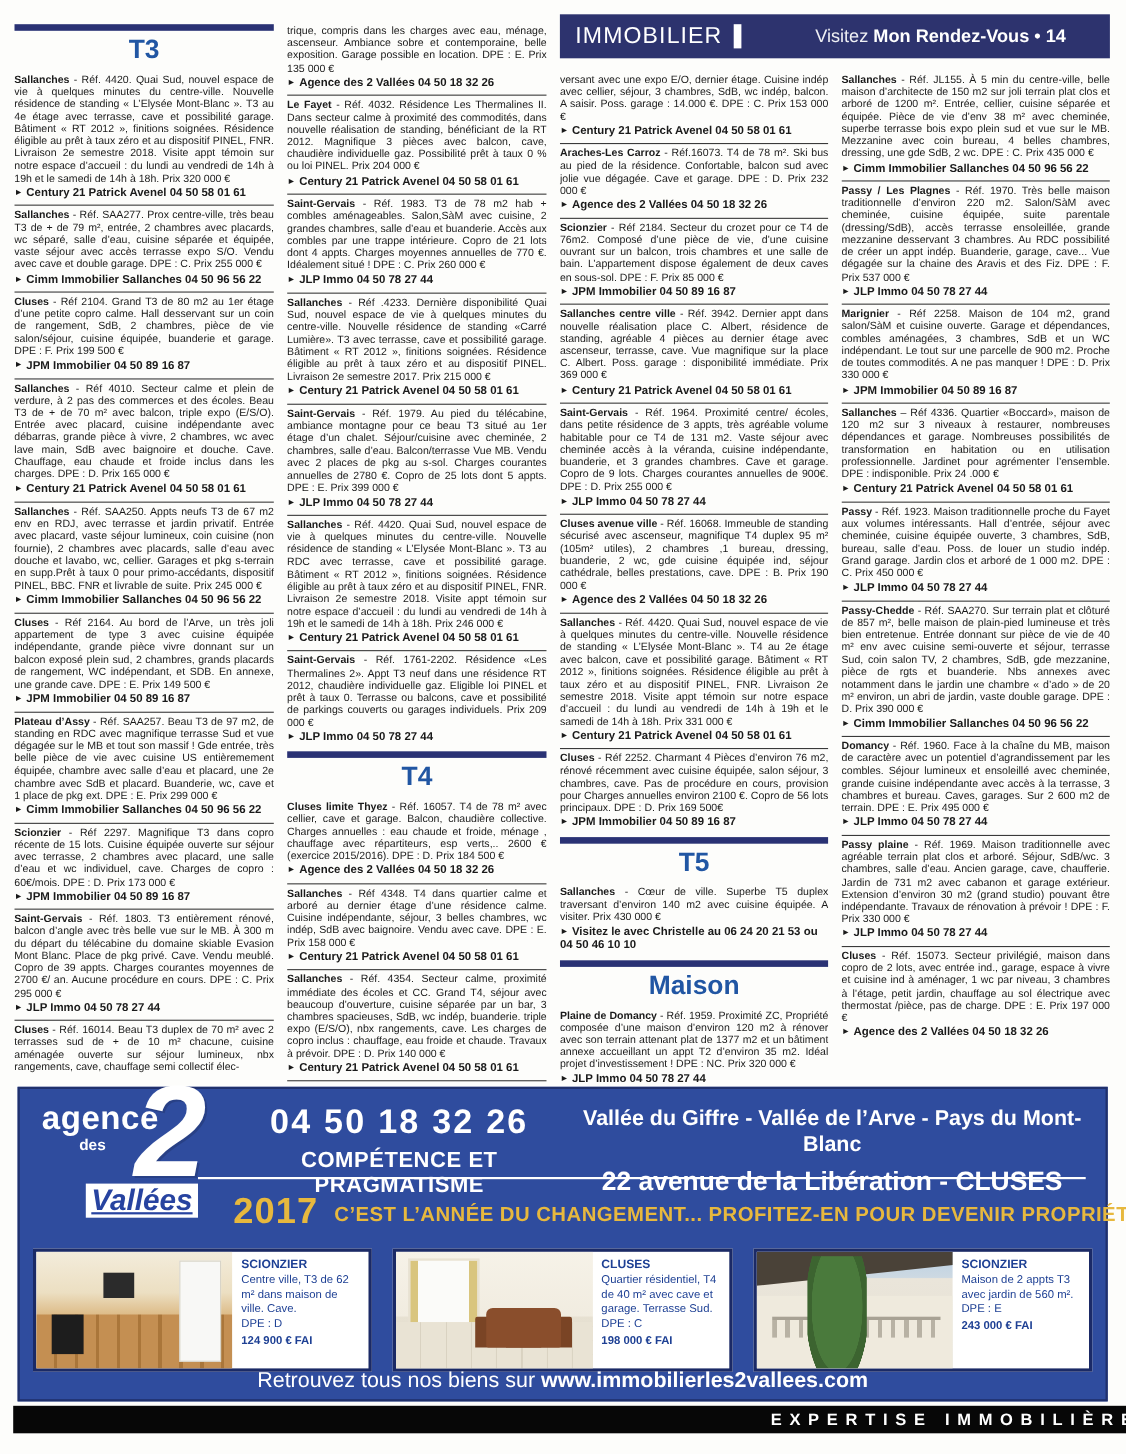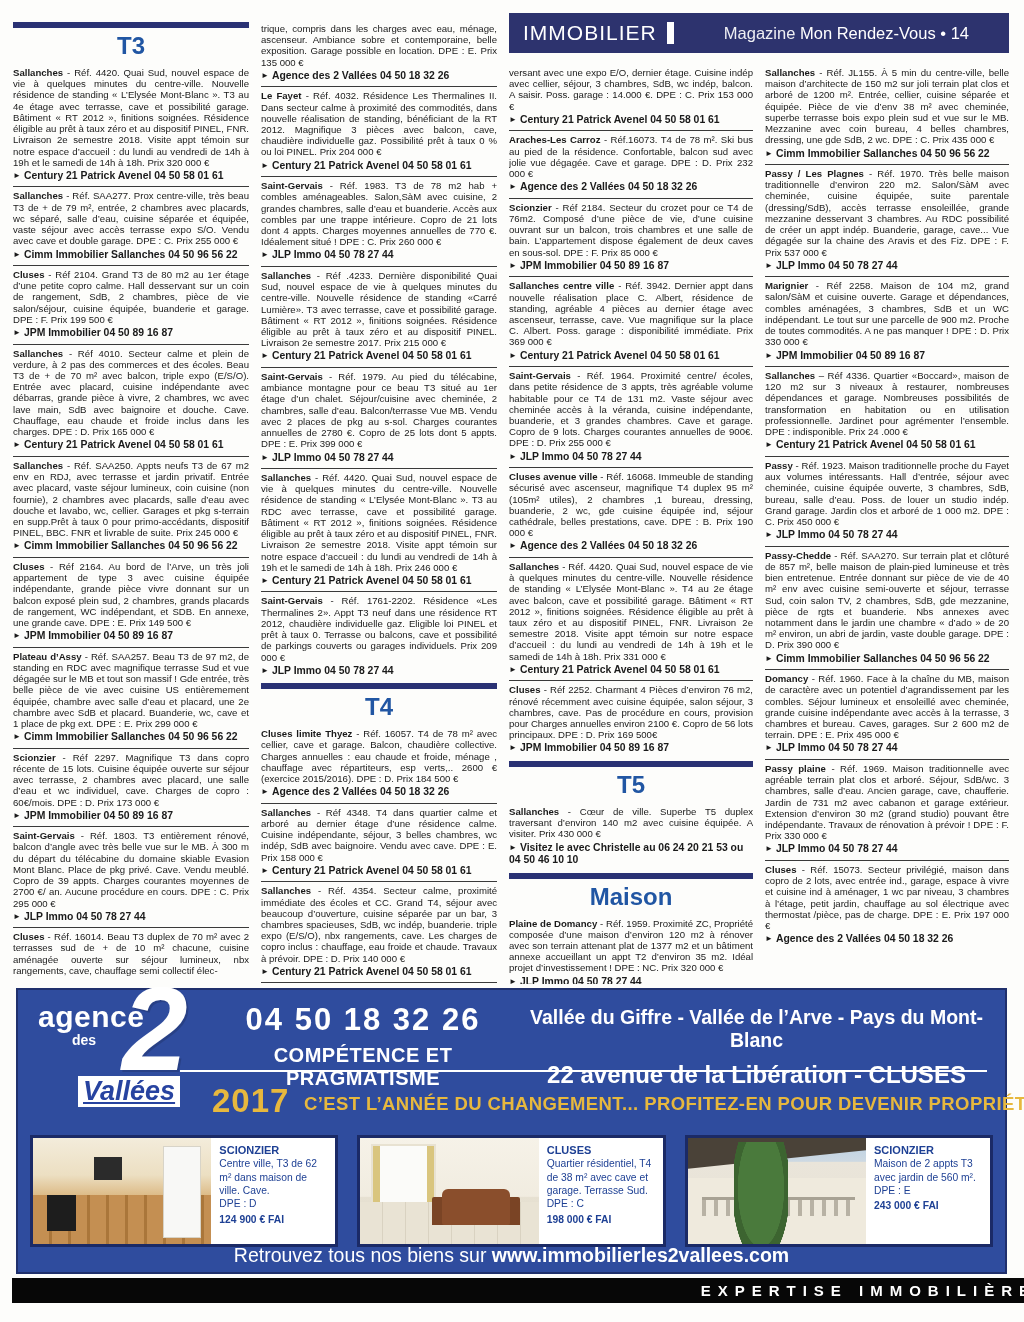--- a/index.html
+++ b/index.html
@@ -10,21 +10,21 @@
   .text-area{position:absolute;left:13px;top:20px;width:996px;height:964px;display:flex;gap:12px;}
   .col{flex:1 1 0;overflow:hidden;}
   .right-half{width:50.2%;display:flex;flex-direction:column;flex:none;}
   .right-cols{display:flex;gap:12px;flex:1;overflow:hidden;margin-top:11px;}
 
   .mag-header{height:40px;background:#2d336e;display:flex;align-items:center;padding:0 14px;flex:none;margin-top:-7px;}
   .brand{color:#fff;font-weight:normal;font-size:21px;letter-spacing:1px;}
   .brand-bar{display:inline-block;width:7px;height:22px;background:#fff;margin-left:10px;}
   .mag-title{margin-left:auto;margin-right:26px;color:#fff;font-size:16.5px;white-space:nowrap;}
   .mag-light{font-weight:normal;opacity:.92;}
-  .mag-bold{font-weight:normal;}
+  .mag-bold{font-weight:bold;}
 
   .section{padding:0 0 3px;}
   .sec-rule{height:6px;background:#2a3274;margin:2px 0 3px;}
   .sec-label{text-align:center;color:#2156a3;font-size:24px;font-weight:bold;line-height:1.25;}
 
   .listing{border-bottom:1.4px solid #3a3a3a;padding:3px 0 4px;}
   .listing.no-border{border-bottom:none;}
   .ltext{margin:0;font-size:9.6px;line-height:1.17;text-align:justify;}
   .ltext strong{font-weight:bold;}
   .contact{margin:2px 0 0;font-size:10.4px;font-weight:bold;line-height:1.2;}
@@ -171,21 +171,21 @@
         </div>
         <div class="listing">
           <p class="ltext"><strong>Sallanches</strong> - Réf. 4354. Secteur calme, proximité immédiate des écoles et CC. Grand T4, séjour avec  beaucoup d’ouverture, cuisine séparée par un bar, 3 chambres spacieuses, SdB, wc indép, buanderie. triple expo (E/S/O), nbx rangements, cave. Les charges de copro inclus : chauffage, eau froide et chaude. Travaux à prévoir. DPE : D. Prix 140 000 €</p>
           <p class="contact"><span class="arrow">►</span>Century 21 Patrick Avenel 04 50 58 01 61</p>
         </div>
       </div>
     <div class="right-half">
       <div class="mag-header">
         <span class="brand">IMMOBILIER</span>
         <span class="brand-bar"></span>
-        <span class="mag-title"><span class="mag-light">Magazine</span> <span class="mag-bold">Mon Rendez-Vous • 14</span></span>
+        <span class="mag-title"><span class="mag-light">Visitez</span> <span class="mag-bold">Mon Rendez-Vous • 14</span></span>
       </div>
       <div class="right-cols">
         <div class="col">
             <div class="listing">
               <p class="ltext">versant avec une expo E/O, dernier étage. Cuisine indép avec cellier,  séjour, 3 chambres, SdB, wc indép, balcon. A saisir. Poss. garage : 14.000 €. DPE : C. Prix 153 000 €</p>
               <p class="contact"><span class="arrow">►</span>Century 21 Patrick Avenel 04 50 58 01 61</p>
             </div>
             <div class="listing">
               <p class="ltext"><strong>Araches-Les Carroz</strong> - Réf.16073. T4 de 78 m². Ski bus au pied de la résidence. Confortable, balcon sud avec jolie vue dégagée. Cave et garage. DPE : D. Prix 232 000 €</p>
               <p class="contact"><span class="arrow">►</span>Agence des 2 Vallées 04 50 18 32 26</p>
@@ -310,21 +310,21 @@
         </div>
       </div>
       <div class="card">
         <div class="photo dining">
           <div class="d-window"></div>
           <div class="d-floor"></div>
           <div class="d-table"></div>
         </div>
         <div class="cap">
           <div class="cap-city">CLUSES</div>
-          <div class="cap-desc">Quartier résidentiel, T4 de 38 m² avec cave et garage. Terrasse Sud.</div>
+          <div class="cap-desc">Quartier résidentiel, T4 de 40 m² avec cave et garage. Terrasse Sud.</div>
           <div class="cap-dpe">DPE : C</div>
           <div class="cap-price">198 000 € FAI</div>
         </div>
       </div>
       <div class="card">
         <div class="photo house">
           <div class="h-wall"></div>
           <div class="h-roof"></div>
           <div class="h-rail"></div>
           <div class="h-tree"></div>

